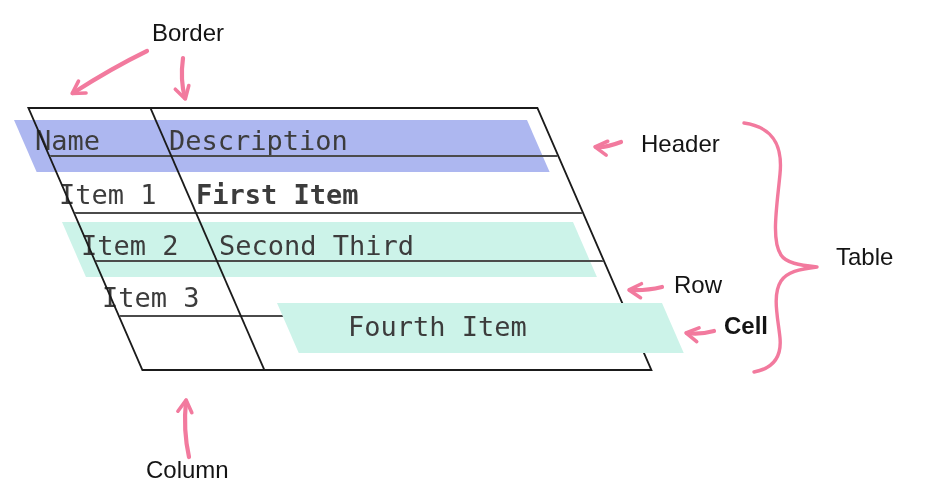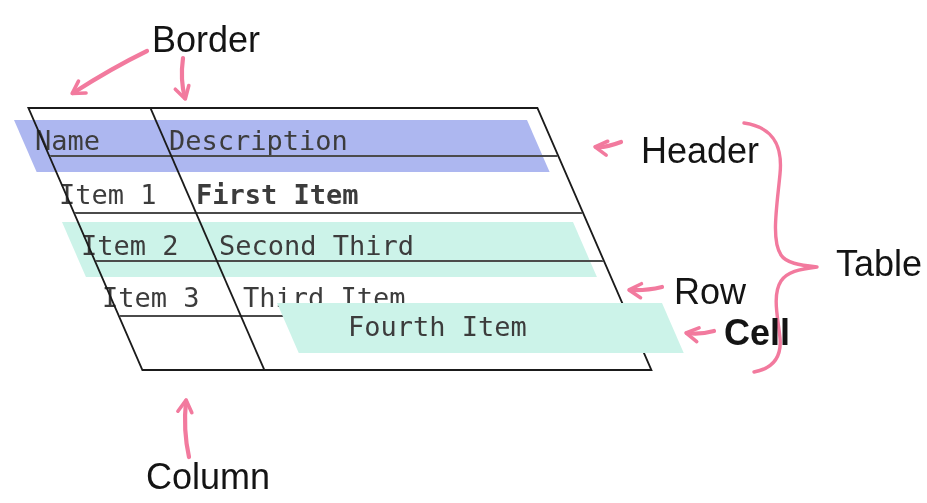--- a/index.html
+++ b/index.html
@@ -63,21 +63,21 @@
     line-height: 1;
     color: var(--cell-text);
     white-space: nowrap;
     z-index: 2;
   }
   .cell-text.head { font-weight: normal; }
   .cell-text.top { z-index: 5; margin-left: 44px; }
   
   .label {
     position: absolute;
-    font-size: 36px;
+    font-size: 24px;
     line-height: 1.1;
     color: var(--label-text);
     white-space: nowrap;
     z-index: 6;
   }
   
   .annot-svg {
     position: absolute;
     left: 0; top: 0;
     width: 927px; height: 503px;
@@ -104,21 +104,20 @@
   <div class="cell-text head" style="left:35px; top:127px;">Name</div>
   <div class="cell-text head" style="left:169px; top:127px;">Description</div>
 
   <div class="cell-text" style="left:59px; top:181px;">Item 1</div>
   <div class="cell-text" style="left:196px; top:181px;font-weight:bold;">First Item</div>
 
   <div class="cell-text" style="left:81px; top:232px;">Item 2</div>
   <div class="cell-text" style="left:219px; top:232px;">Second Third</div>
 
   <div class="cell-text" style="left:102px; top:284px;">Item 3</div>
-  <div class="cell-text" style="left:243px; top:284px;">Third Item</div>
 
   <div class="table-frame">
     <div class="row-line" style="top:46px;"></div>
     <div class="row-line" style="top:103px;"></div>
     <div class="row-line" style="top:151px;"></div>
     <div class="row-line" style="top:206px;"></div>
     <div class="col-line" style="left:120px;"></div>
   </div>
 
   <div class="band cell" style="left:277px; top:303px; width:385px; height:50px;"></div>

